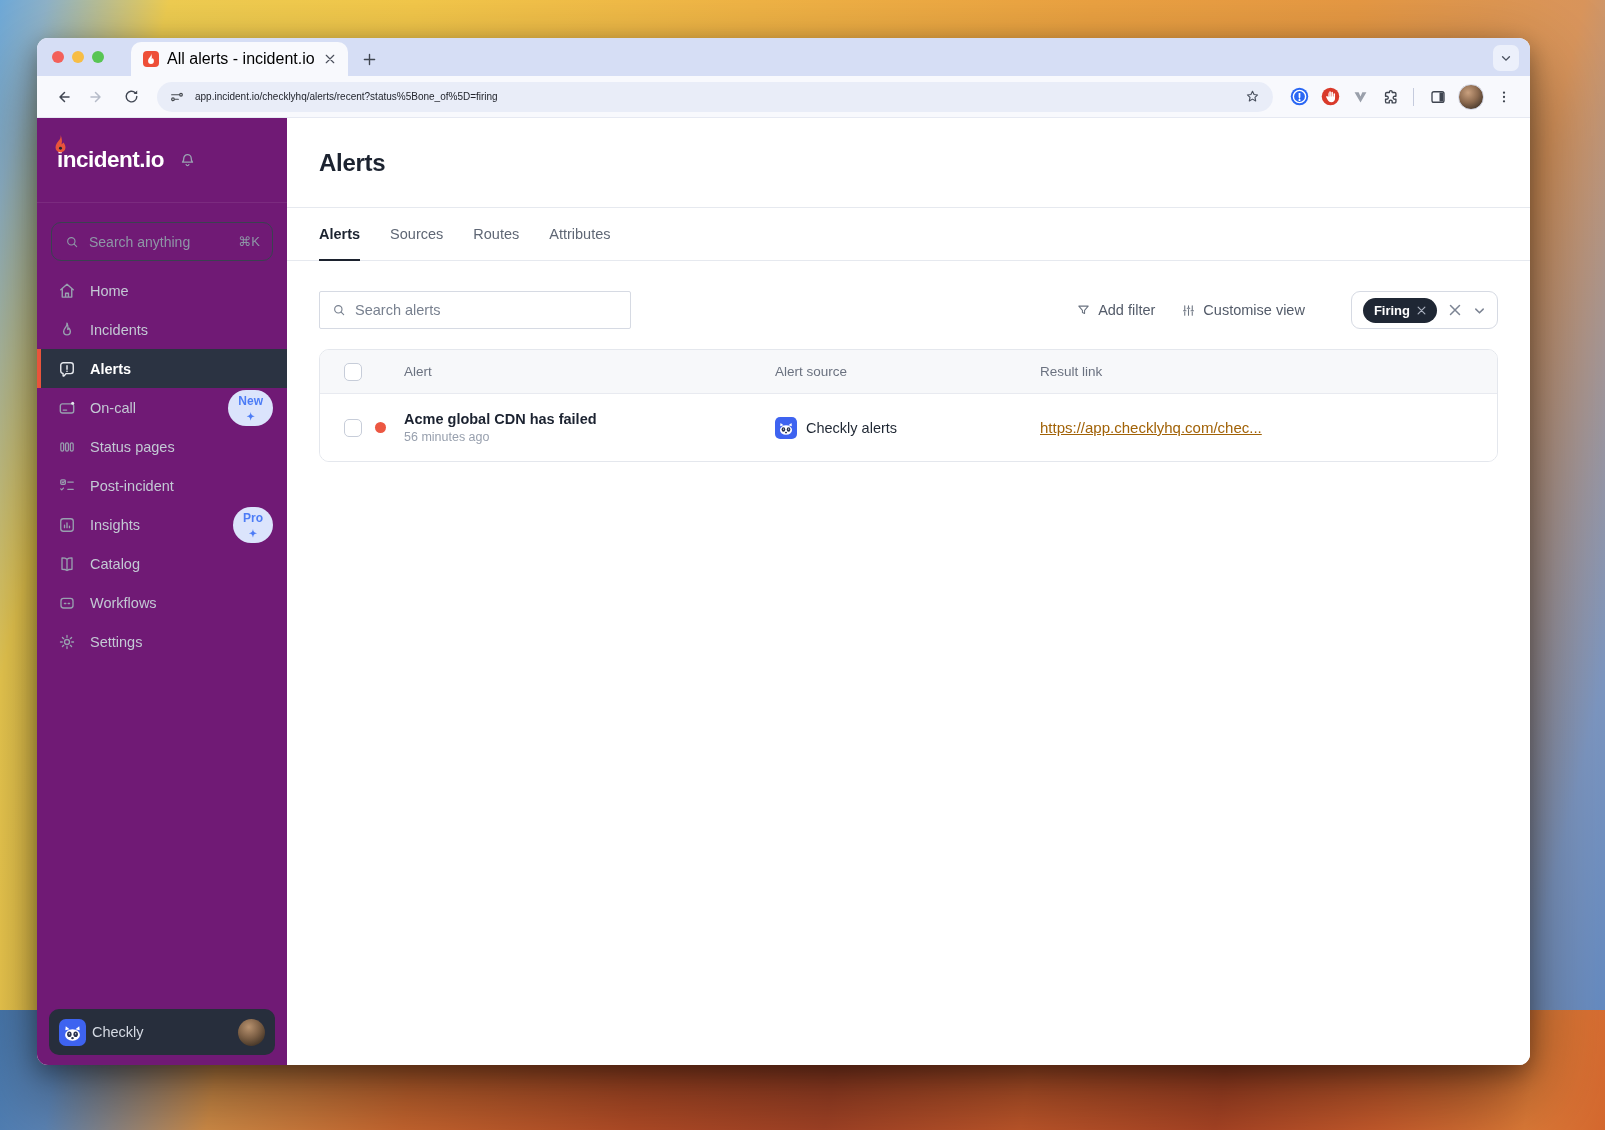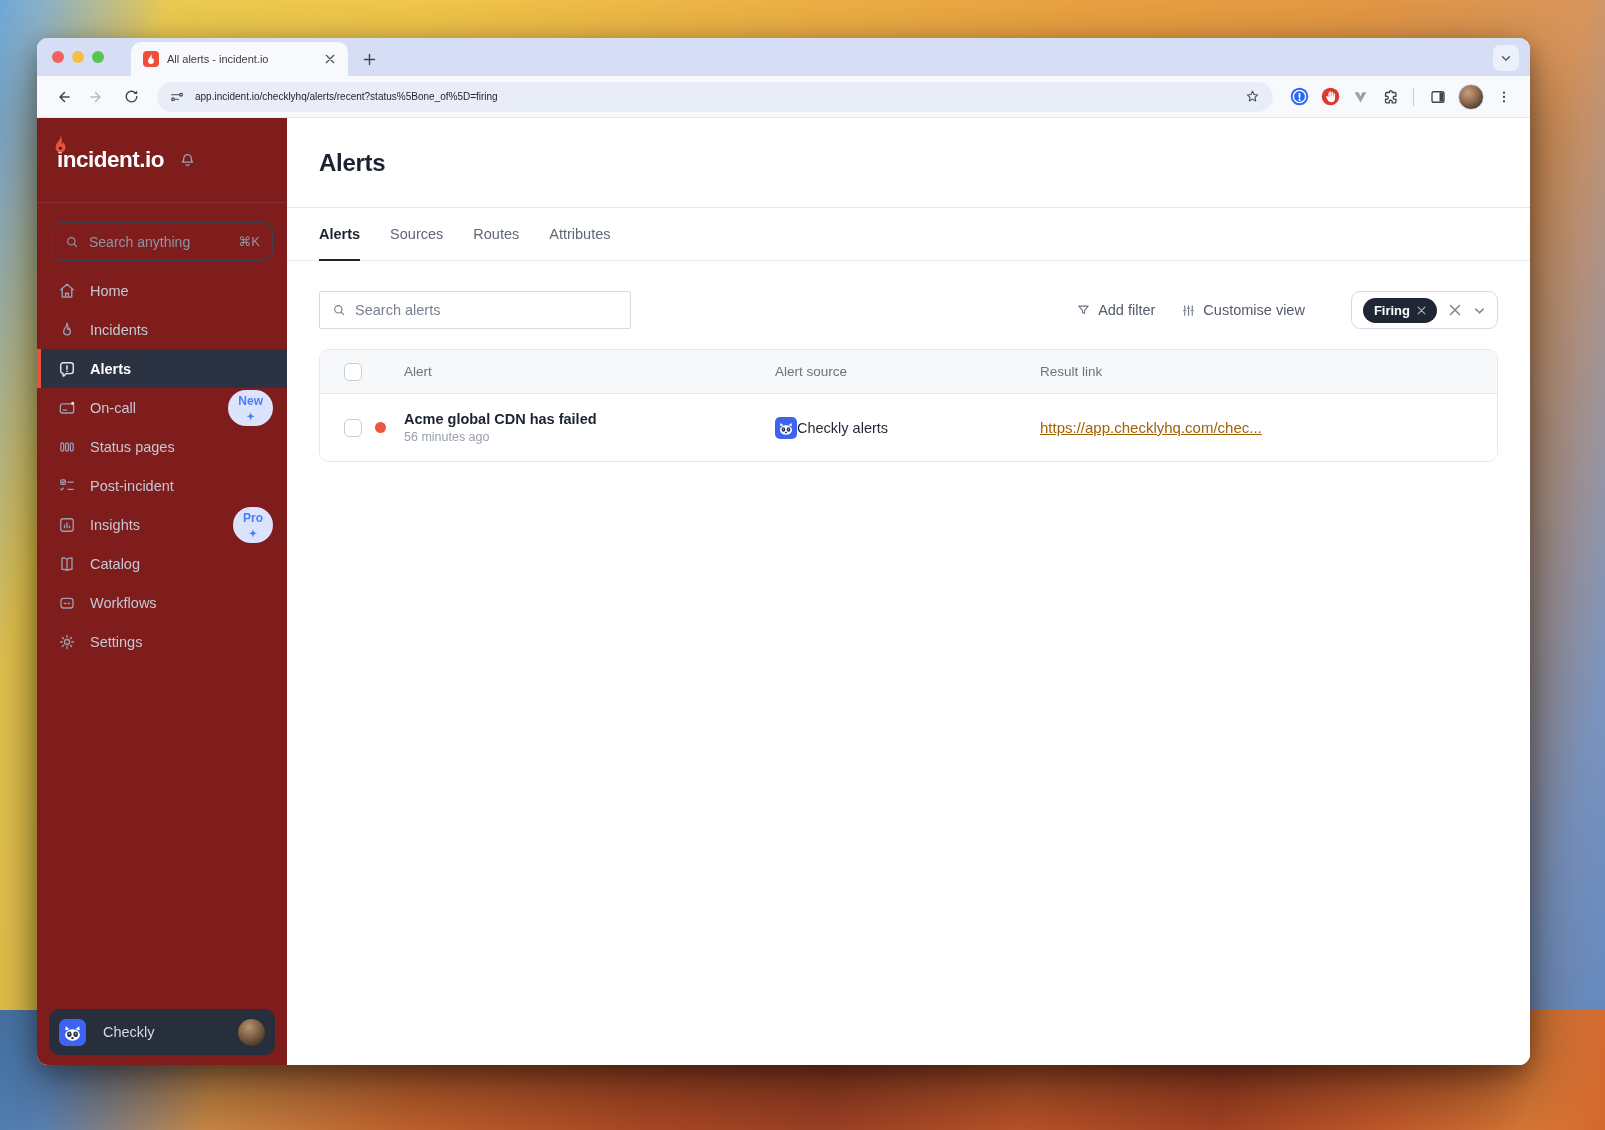--- a/index.html
+++ b/index.html
@@ -20,61 +20,61 @@
 
   
   .tabstrip { height:38px; background:#d6def5; display:flex; align-items:flex-end; flex:none; position:relative; }
   .traffic { display:flex; gap:8px; position:absolute; left:15px; top:13px; }
   .traffic span { width:12px; height:12px; border-radius:50%; display:block; }
   .tl-close{ background:#f3605a; } .tl-min{ background:#f7bd45; } .tl-zoom{ background:#58c553; }
   .tab { margin-left:94px; width:217px; height:34px; background:#f8f9fd; border-radius:10px 10px 0 0;
     display:flex; align-items:center; padding:0 10px 0 12px; gap:8px; }
   .tab-favicon { width:16px; height:16px; border-radius:4px; background:#ee4f38; flex:none;
     display:flex; align-items:center; justify-content:center; }
-  .tab-title { font-size:11px; color:#404040; white-space:nowrap; overflow:hidden; flex:1; }
+  .tab-title { font-size:16px; color:#000000; white-space:nowrap; overflow:hidden; flex:1; }
   .tab-close { width:16px; height:16px; flex:none; color:#4b505c; display:flex; align-items:center; justify-content:center; }
   .newtab-btn { width:26px; height:26px; margin:0 0 4px 8px; border-radius:50%; display:flex; align-items:center; justify-content:center; color:#3f4550; }
   .tabstrip-chevron { position:absolute; right:11px; top:7px; width:26px; height:26px; border-radius:7px;
     background:rgba(255,255,255,.55); display:flex; align-items:center; justify-content:center; color:#4b5260; }
 
   
   .toolbar { height:42px; background:#f8f9fd; display:flex; align-items:center; padding:0 12px; gap:6px; flex:none; border-bottom:1px solid #e6e9f2; }
   .nav-btn { width:28px; height:28px; display:flex; align-items:center; justify-content:center; border-radius:50%; flex:none; }
   .omnibox { flex:1; height:30px; background:#e9edf8; border-radius:15px; display:flex; align-items:center; padding:0 12px; gap:10px; margin:0 6px; min-width:0; }
   .omni-url { font-size:10px; color:#23262e; white-space:nowrap; overflow:hidden; flex:1; }
   .ext-icons { display:flex; align-items:center; gap:10px; flex:none; padding:0 4px; }
   .toolbar-divider { width:1px; height:18px; background:#c5cbdd; margin:0 4px; }
   .toolbar-avatar { width:26px; height:26px; border-radius:50%;
     background: radial-gradient(circle at 38% 32%, #c9a07e 0%, #8c6a4f 45%, #4a3a2d 80%, #33271e 100%); border:1px solid #d7dcea; }
 
   
   .content-row { flex:1; display:flex; min-height:0; }
 
   
-  .sidebar { width:250px; flex:none; background:#7f1d1d; color:#c3c9d4; display:flex; flex-direction:column; }
+  .sidebar { width:250px; flex:none; background:#701a75; color:#c3c9d4; display:flex; flex-direction:column; }
   .side-header { height:85px; flex:none; display:flex; align-items:center; padding:0 20px; border-bottom:1px solid rgba(255,255,255,.08); gap:14px; }
   .logo { position:relative; color:#fff; font-size:22.5px; font-weight:800; letter-spacing:-.5px; }
   .logo .flame { position:absolute; left:-5px; top:-13px; }
   .bell { color:#9aa2b1; display:flex; }
   .side-search { margin:19px 14px 0; height:39px; border:1px solid #3a4150; border-radius:10px;
     display:flex; align-items:center; padding:0 12px; gap:9px; color:#8e96a6; }
   .side-search input { background:transparent; border:none; outline:none; color:#cfd4de; font-size:14px; flex:1; min-width:0; font-family:inherit; }
   .side-search input::placeholder { color:#8e96a6; }
   .side-shortcut { font-size:13px; color:#8e96a6; }
   .nav { margin-top:10px; }
   .nav-item { height:39px; display:flex; align-items:center; gap:13px; padding:0 14px 0 20px; font-size:14.5px; color:#c3c9d4; position:relative; }
   .nav-item .nicon { width:20px; display:flex; color:#98a0af; flex:none; }
   .nav-item.active { background:#2b3342; color:#fff; font-weight:700; }
   .nav-item.active .nicon { color:#e6e9ee; }
   .nav-item.active::before { content:""; position:absolute; left:0; top:0; bottom:0; width:4px; background:#e8543b; }
   .badge { margin-left:auto; background:#dbe4fc; color:#4c7cf6; font-size:12px; font-weight:600;
     padding:4px 10px; border-radius:999px; display:flex; align-items:center; gap:3px;flex-direction:column; }
   .badge .spark { font-size:10px; }
   .side-footer { margin:auto 12px 10px; height:46px; flex:none; background:#272e3c; border-radius:10px;
-    display:flex; align-items:center; gap:17px; padding:0 10px; }
+    display:flex; align-items:center; gap:6px; padding:0 10px; }
   .checkly-logo { width:27px; height:27px; flex:none; }
   .workspace-name { font-size:14.5px; color:#d5dae3; flex:1; }
   .footer-avatar { width:27px; height:27px; border-radius:50%; flex:none;
     background: radial-gradient(circle at 40% 30%, #b8926f 0%, #7c5f45 45%, #443527 80%, #2c231b 100%); }
 
   
   .main { flex:1; background:#fff; display:flex; flex-direction:column; min-width:0; }
   .main-header { height:90px; flex:none; display:flex; align-items:center; padding:0 32px; border-bottom:1px solid #e6e9ef; }
   .page-title { font-size:24px; font-weight:700; color:#1c2330; letter-spacing:-.3px; }
   .tabs-row { height:53px; flex:none; display:flex; gap:30px; padding:0 32px; border-bottom:1px solid #e6e9ef; }
@@ -101,21 +101,21 @@
   .alerts-table { border:1px solid #e4e7ed; border-radius:10px; overflow:hidden; }
   .trow { display:grid; grid-template-columns:84px 1fr 265px 457px; align-items:center; }
   .thead { background:#f7f8fa; height:44px; border-bottom:1px solid #e8eaf0; }
   .th { font-size:13.5px; color:#6b7280; }
   .tbody-row { background:#fff; height:67px; }
   .cell-check { display:flex; align-items:center; gap:13px; padding-left:24px; }
   .checkbox { width:18px; height:18px; border:1.5px solid #c7cdd9; border-radius:5px; background:#fff; flex:none; }
   .status-dot { width:11px; height:11px; border-radius:50%; background:#ec5742; flex:none; }
   .alert-title { font-size:14.5px; font-weight:600; color:#1b2230; }
   .alert-time { font-size:12.5px; color:#98a0ae; margin-top:3px; }
-  .source-cell { display:flex; align-items:center; }
+  .source-cell { display:flex; align-items:center; gap:9px; }
   .source-label { font-size:14.5px; color:#1f2733; }
   .result-link { font-size:15px; color:#a16207; text-decoration:underline; white-space:nowrap; overflow:hidden; }
 
   svg { display:block; }
 </style>
 </head>
 <body>
 
 <div class="wallpaper"></div>
 

